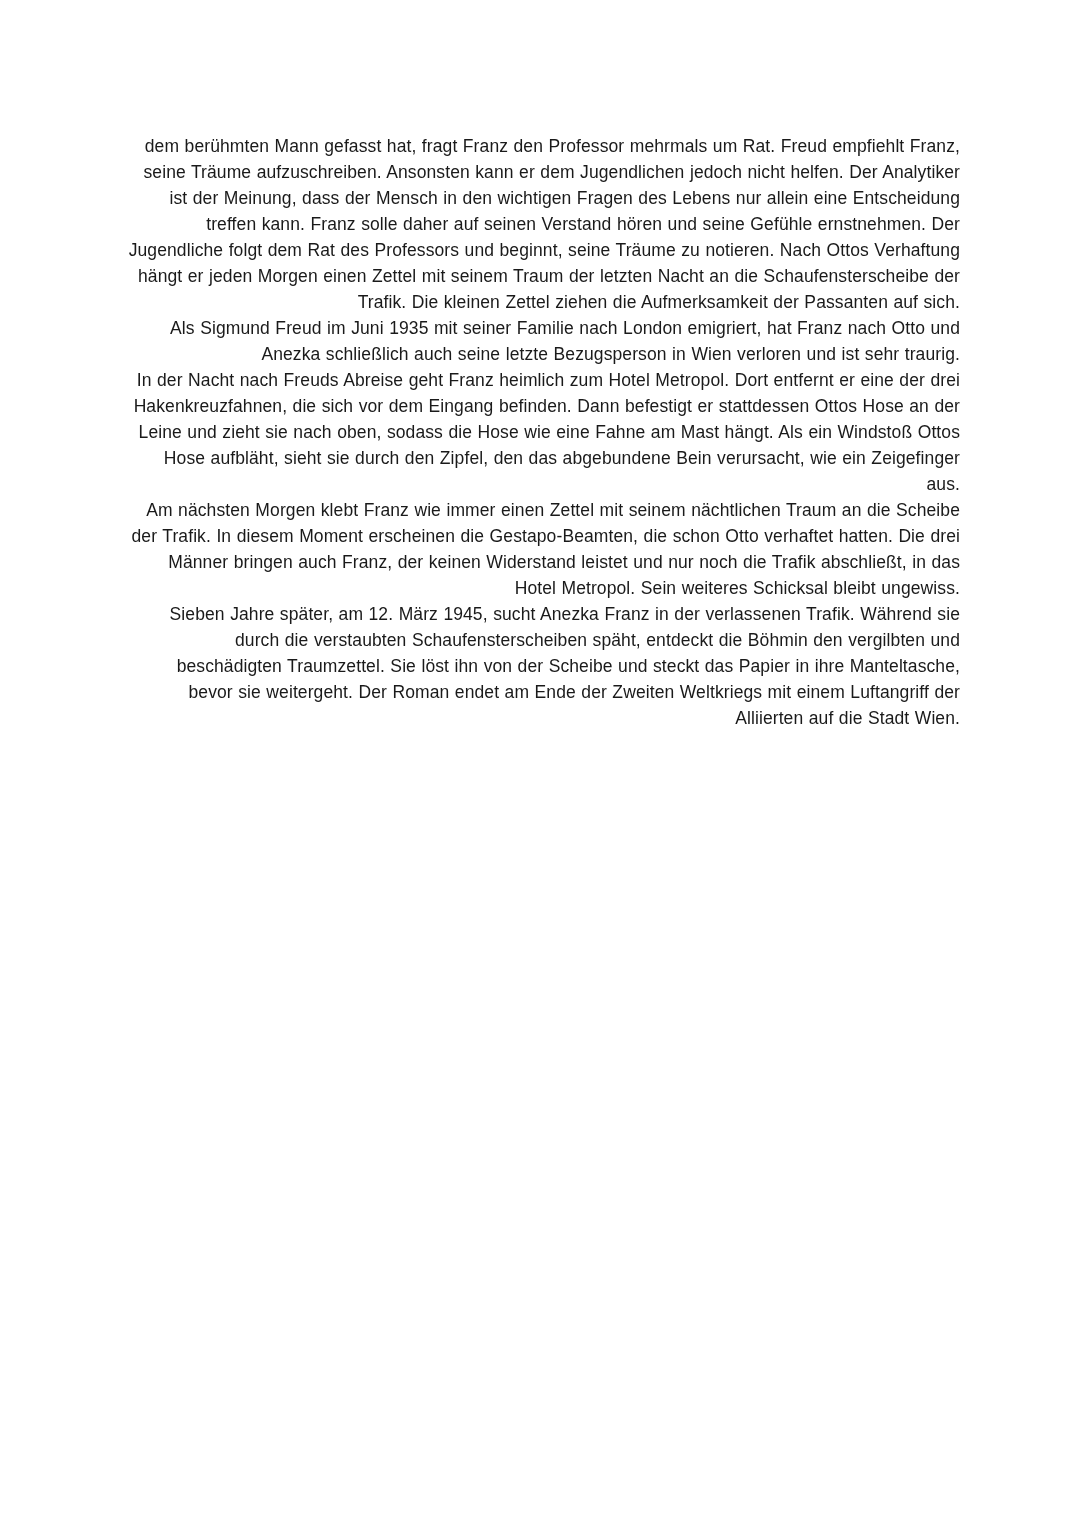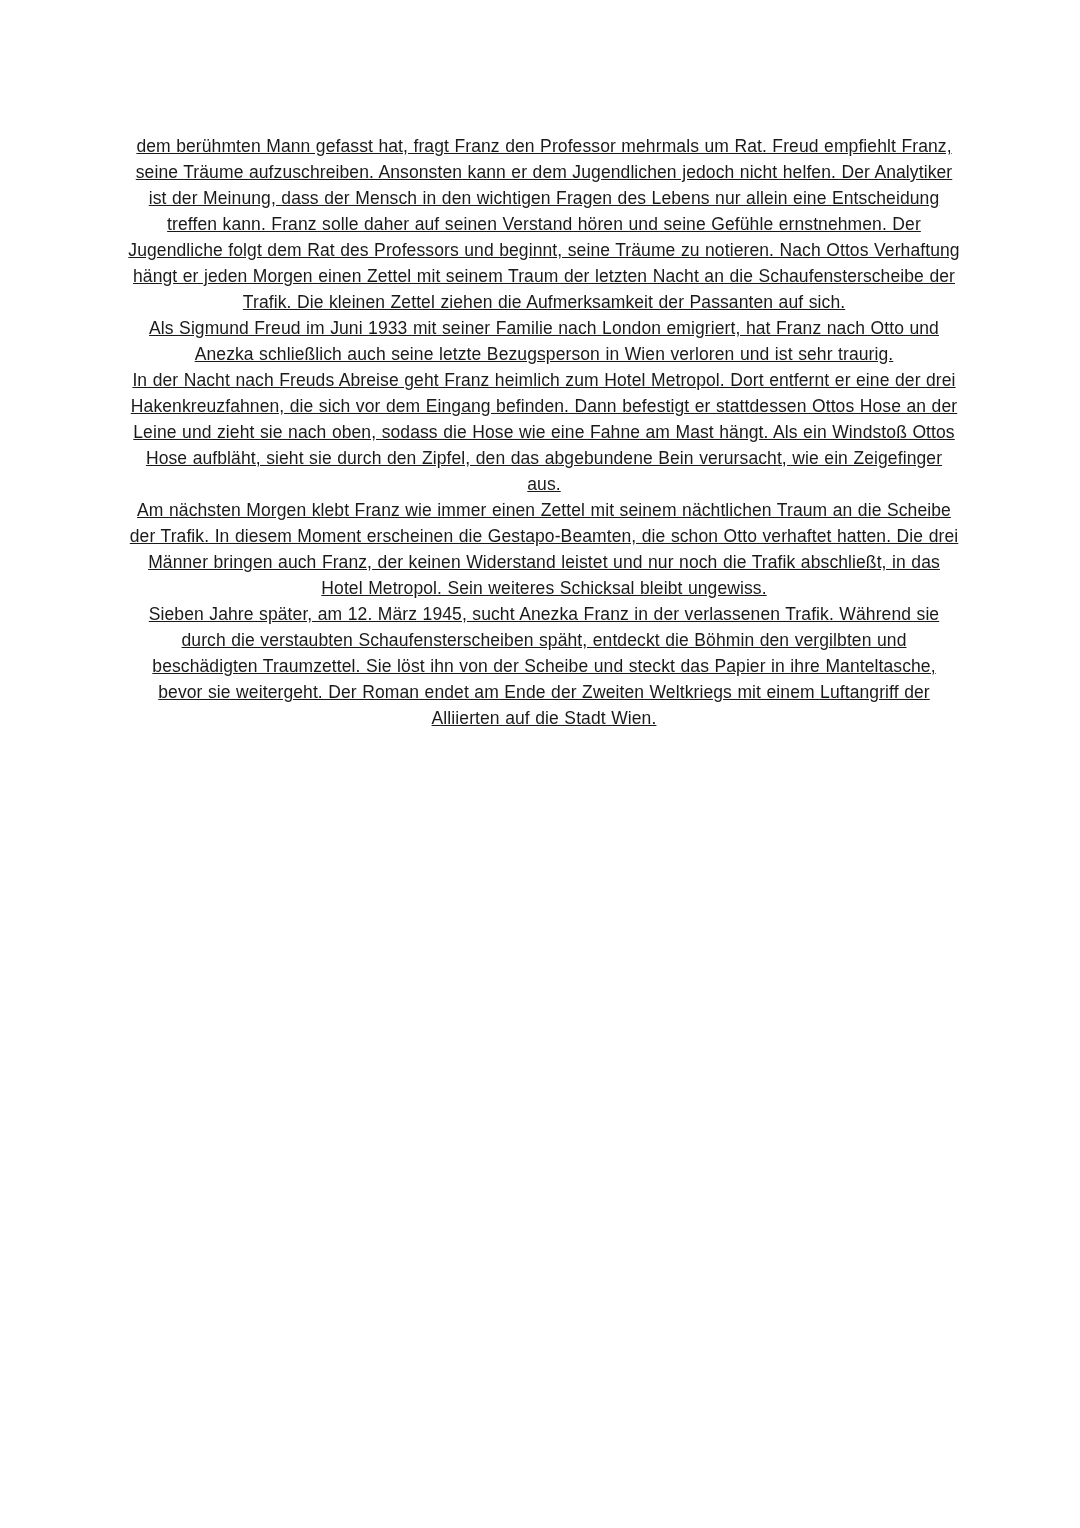--- a/index.html
+++ b/index.html
@@ -28,30 +28,29 @@
     .doc-text {
       width: 832px;
     }
 
     .doc-text p {
       margin: 0;
       padding: 0;
       font-size: 17.5px;
       line-height: 26px;
       color: #1a1a1a;
-      text-align: center;
+      text-align: right;
       letter-spacing: 0.1px;
       word-spacing: 0.5px;
-      text-decoration: underline;
     }
   </style>
 </head>
 <body>
 
 <div class="page">
   <div class="doc-text">
     <p>dem berühmten Mann gefasst hat, fragt Franz den Professor mehrmals um Rat. Freud empfiehlt Franz, seine Träume aufzuschreiben. Ansonsten kann er dem Jugendlichen jedoch nicht helfen. Der Analytiker ist der Meinung, dass der Mensch in den wichtigen Fragen des Lebens nur allein eine Entscheidung treffen kann. Franz solle daher auf seinen Verstand hören und seine Gefühle ernstnehmen. Der Jugendliche folgt dem Rat des Professors und beginnt, seine Träume zu notieren. Nach Ottos Verhaftung hängt er jeden Morgen einen Zettel mit seinem Traum der letzten Nacht an die Schaufensterscheibe der Trafik. Die kleinen Zettel ziehen die Aufmerksamkeit der Passanten auf sich.</p>
-    <p>Als Sigmund Freud im Juni 1933 mit seiner Familie nach London emigriert, hat Franz nach Otto und Anezka schließlich auch seine letzte Bezugsperson in Wien verloren und ist sehr traurig.</p>
+    <p>Als Sigmund Freud im Juni 1935 mit seiner Familie nach London emigriert, hat Franz nach Otto und Anezka schließlich auch seine letzte Bezugsperson in Wien verloren und ist sehr traurig.</p>
     <p>In der Nacht nach Freuds Abreise geht Franz heimlich zum Hotel Metropol. Dort entfernt er eine der drei Hakenkreuzfahnen, die sich vor dem Eingang befinden. Dann befestigt er stattdessen Ottos Hose an der Leine und zieht sie nach oben, sodass die Hose wie eine Fahne am Mast hängt. Als ein Windstoß Ottos Hose aufbläht, sieht sie durch den Zipfel, den das abgebundene Bein verursacht, wie ein Zeigefinger aus.</p>
     <p>Am nächsten Morgen klebt Franz wie immer einen Zettel mit seinem nächtlichen Traum an die Scheibe der Trafik. In diesem Moment erscheinen die Gestapo-Beamten, die schon Otto verhaftet hatten. Die drei Männer bringen auch Franz, der keinen Widerstand leistet und nur noch die Trafik abschließt, in das Hotel Metropol. Sein weiteres Schicksal bleibt ungewiss.</p>
     <p>Sieben Jahre später, am 12. März 1945, sucht Anezka Franz in der verlassenen Trafik. Während sie durch die verstaubten Schaufensterscheiben späht, entdeckt die Böhmin den vergilbten und beschädigten Traumzettel. Sie löst ihn von der Scheibe und steckt das Papier in ihre Manteltasche, bevor sie weitergeht. Der Roman endet am Ende der Zweiten Weltkriegs mit einem Luftangriff der Alliierten auf die Stadt Wien.</p>
   </div>
 </div>
 
 </body></html>

